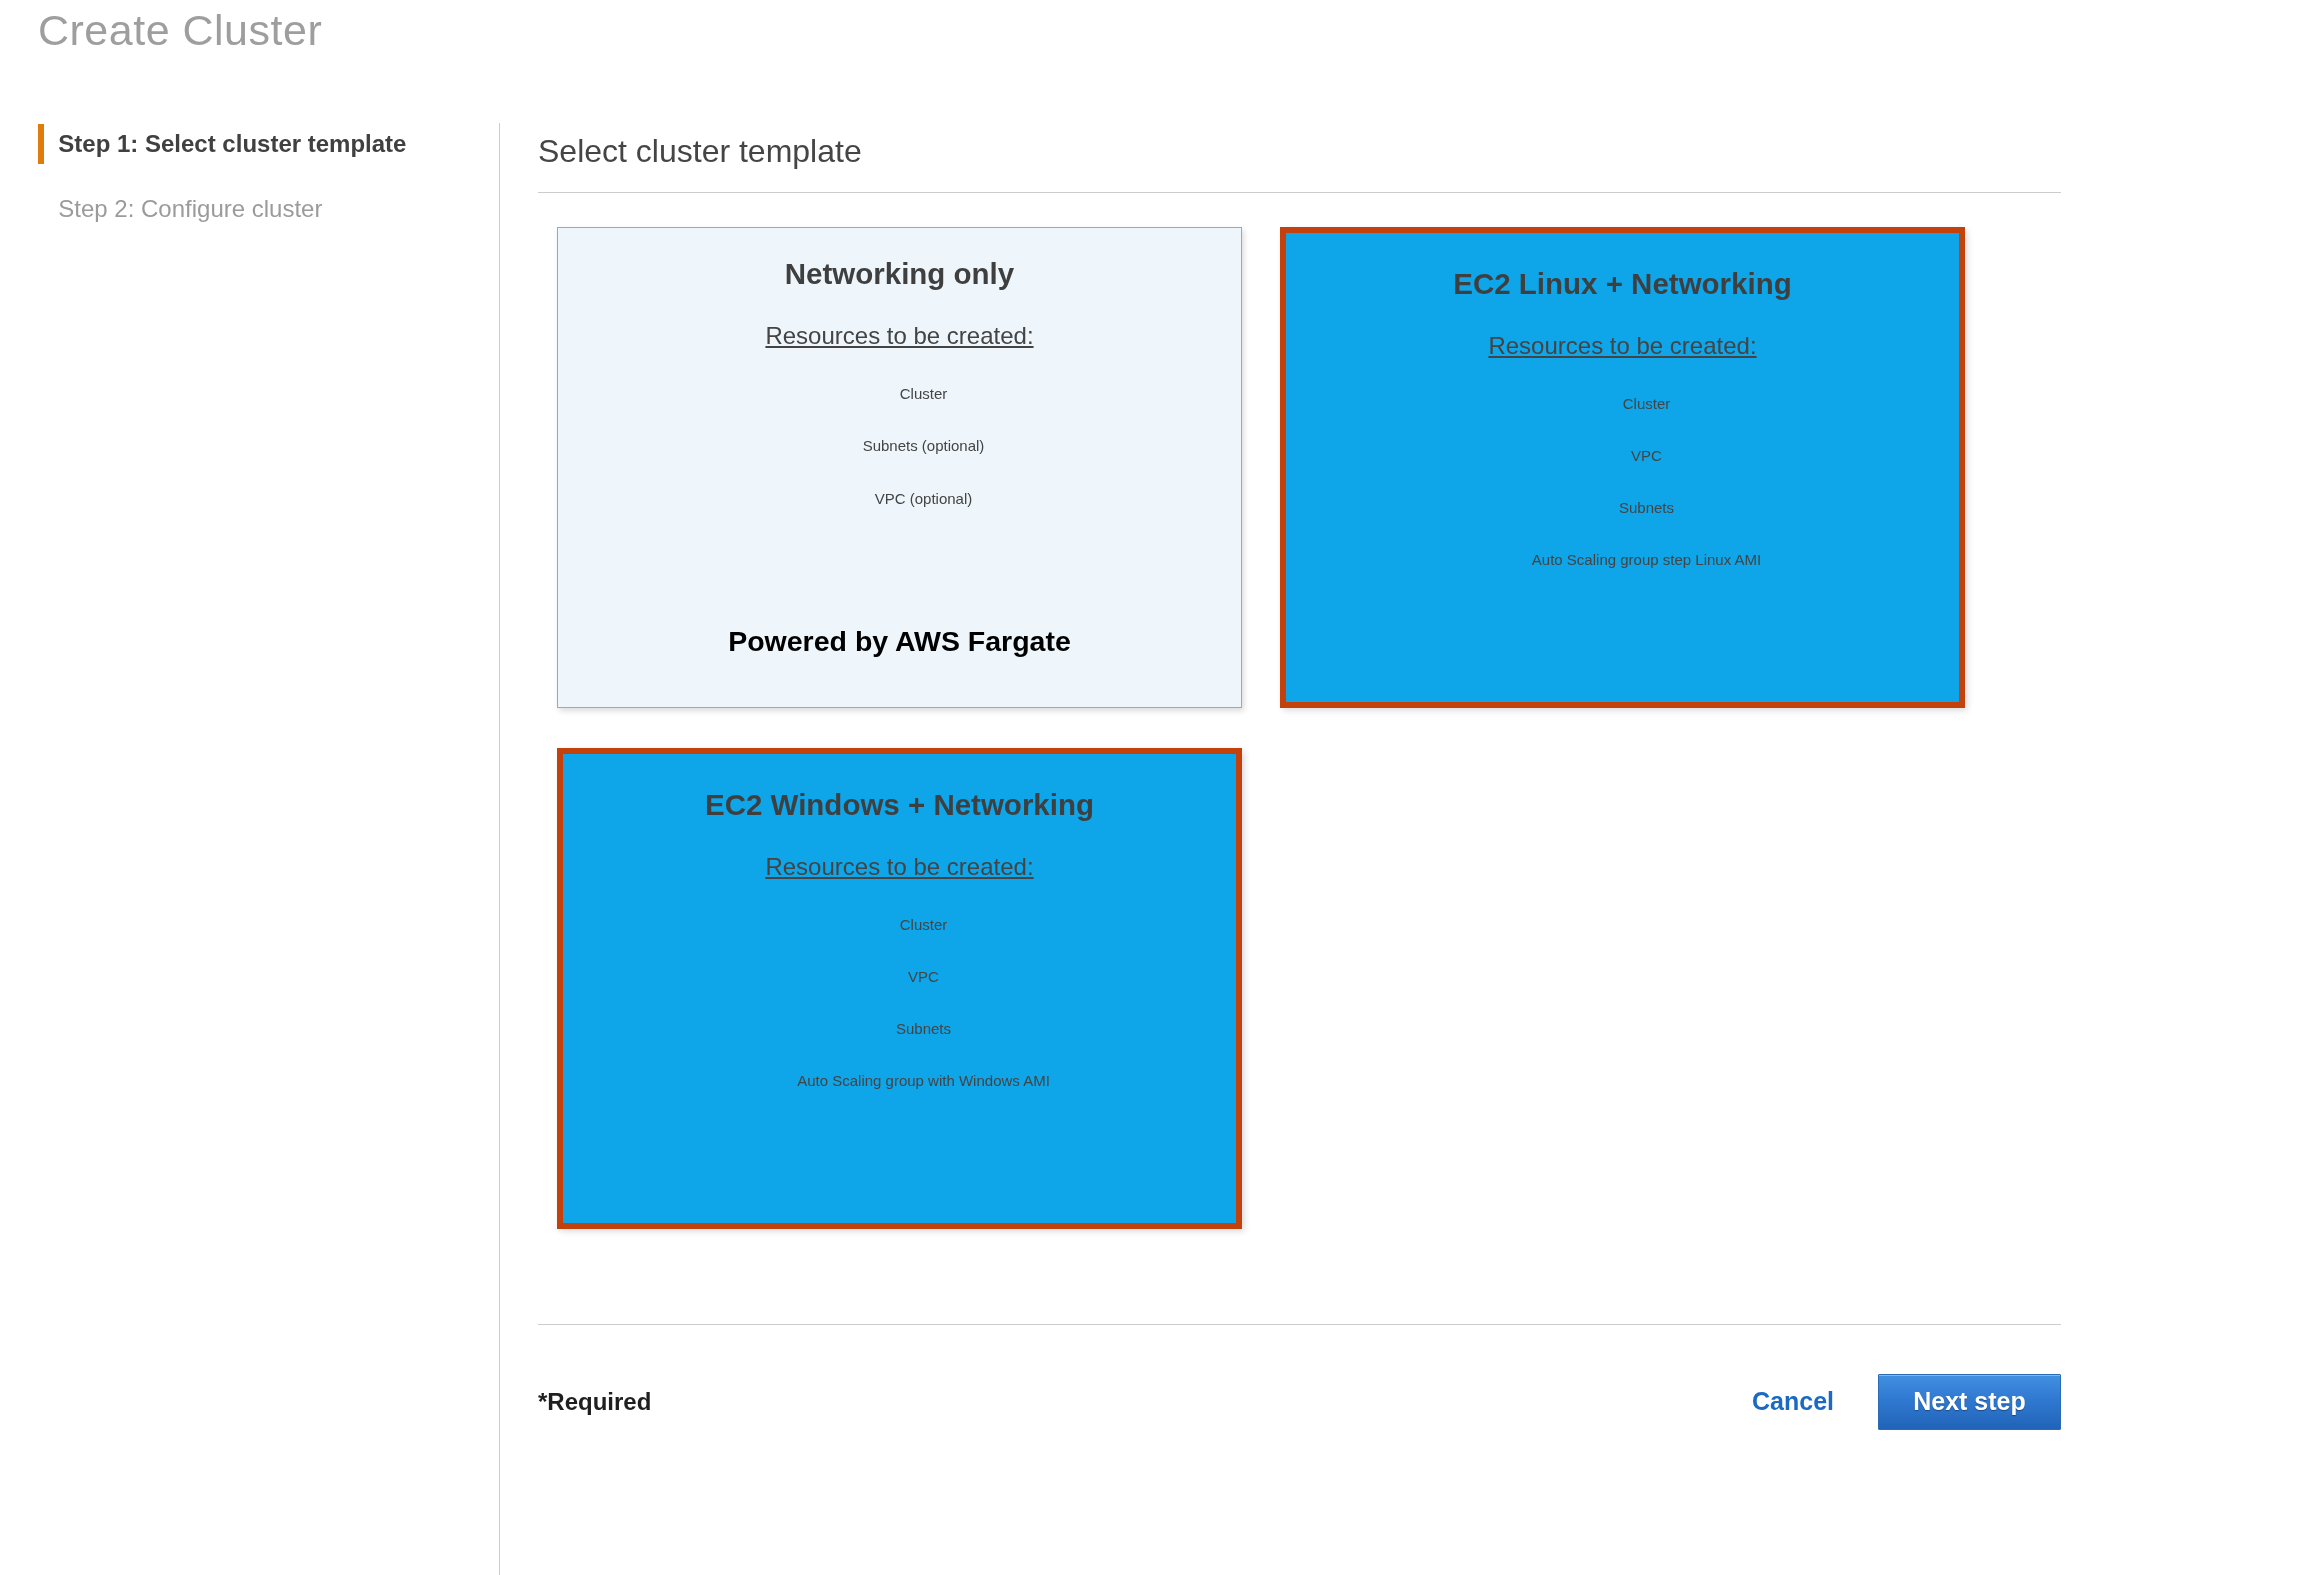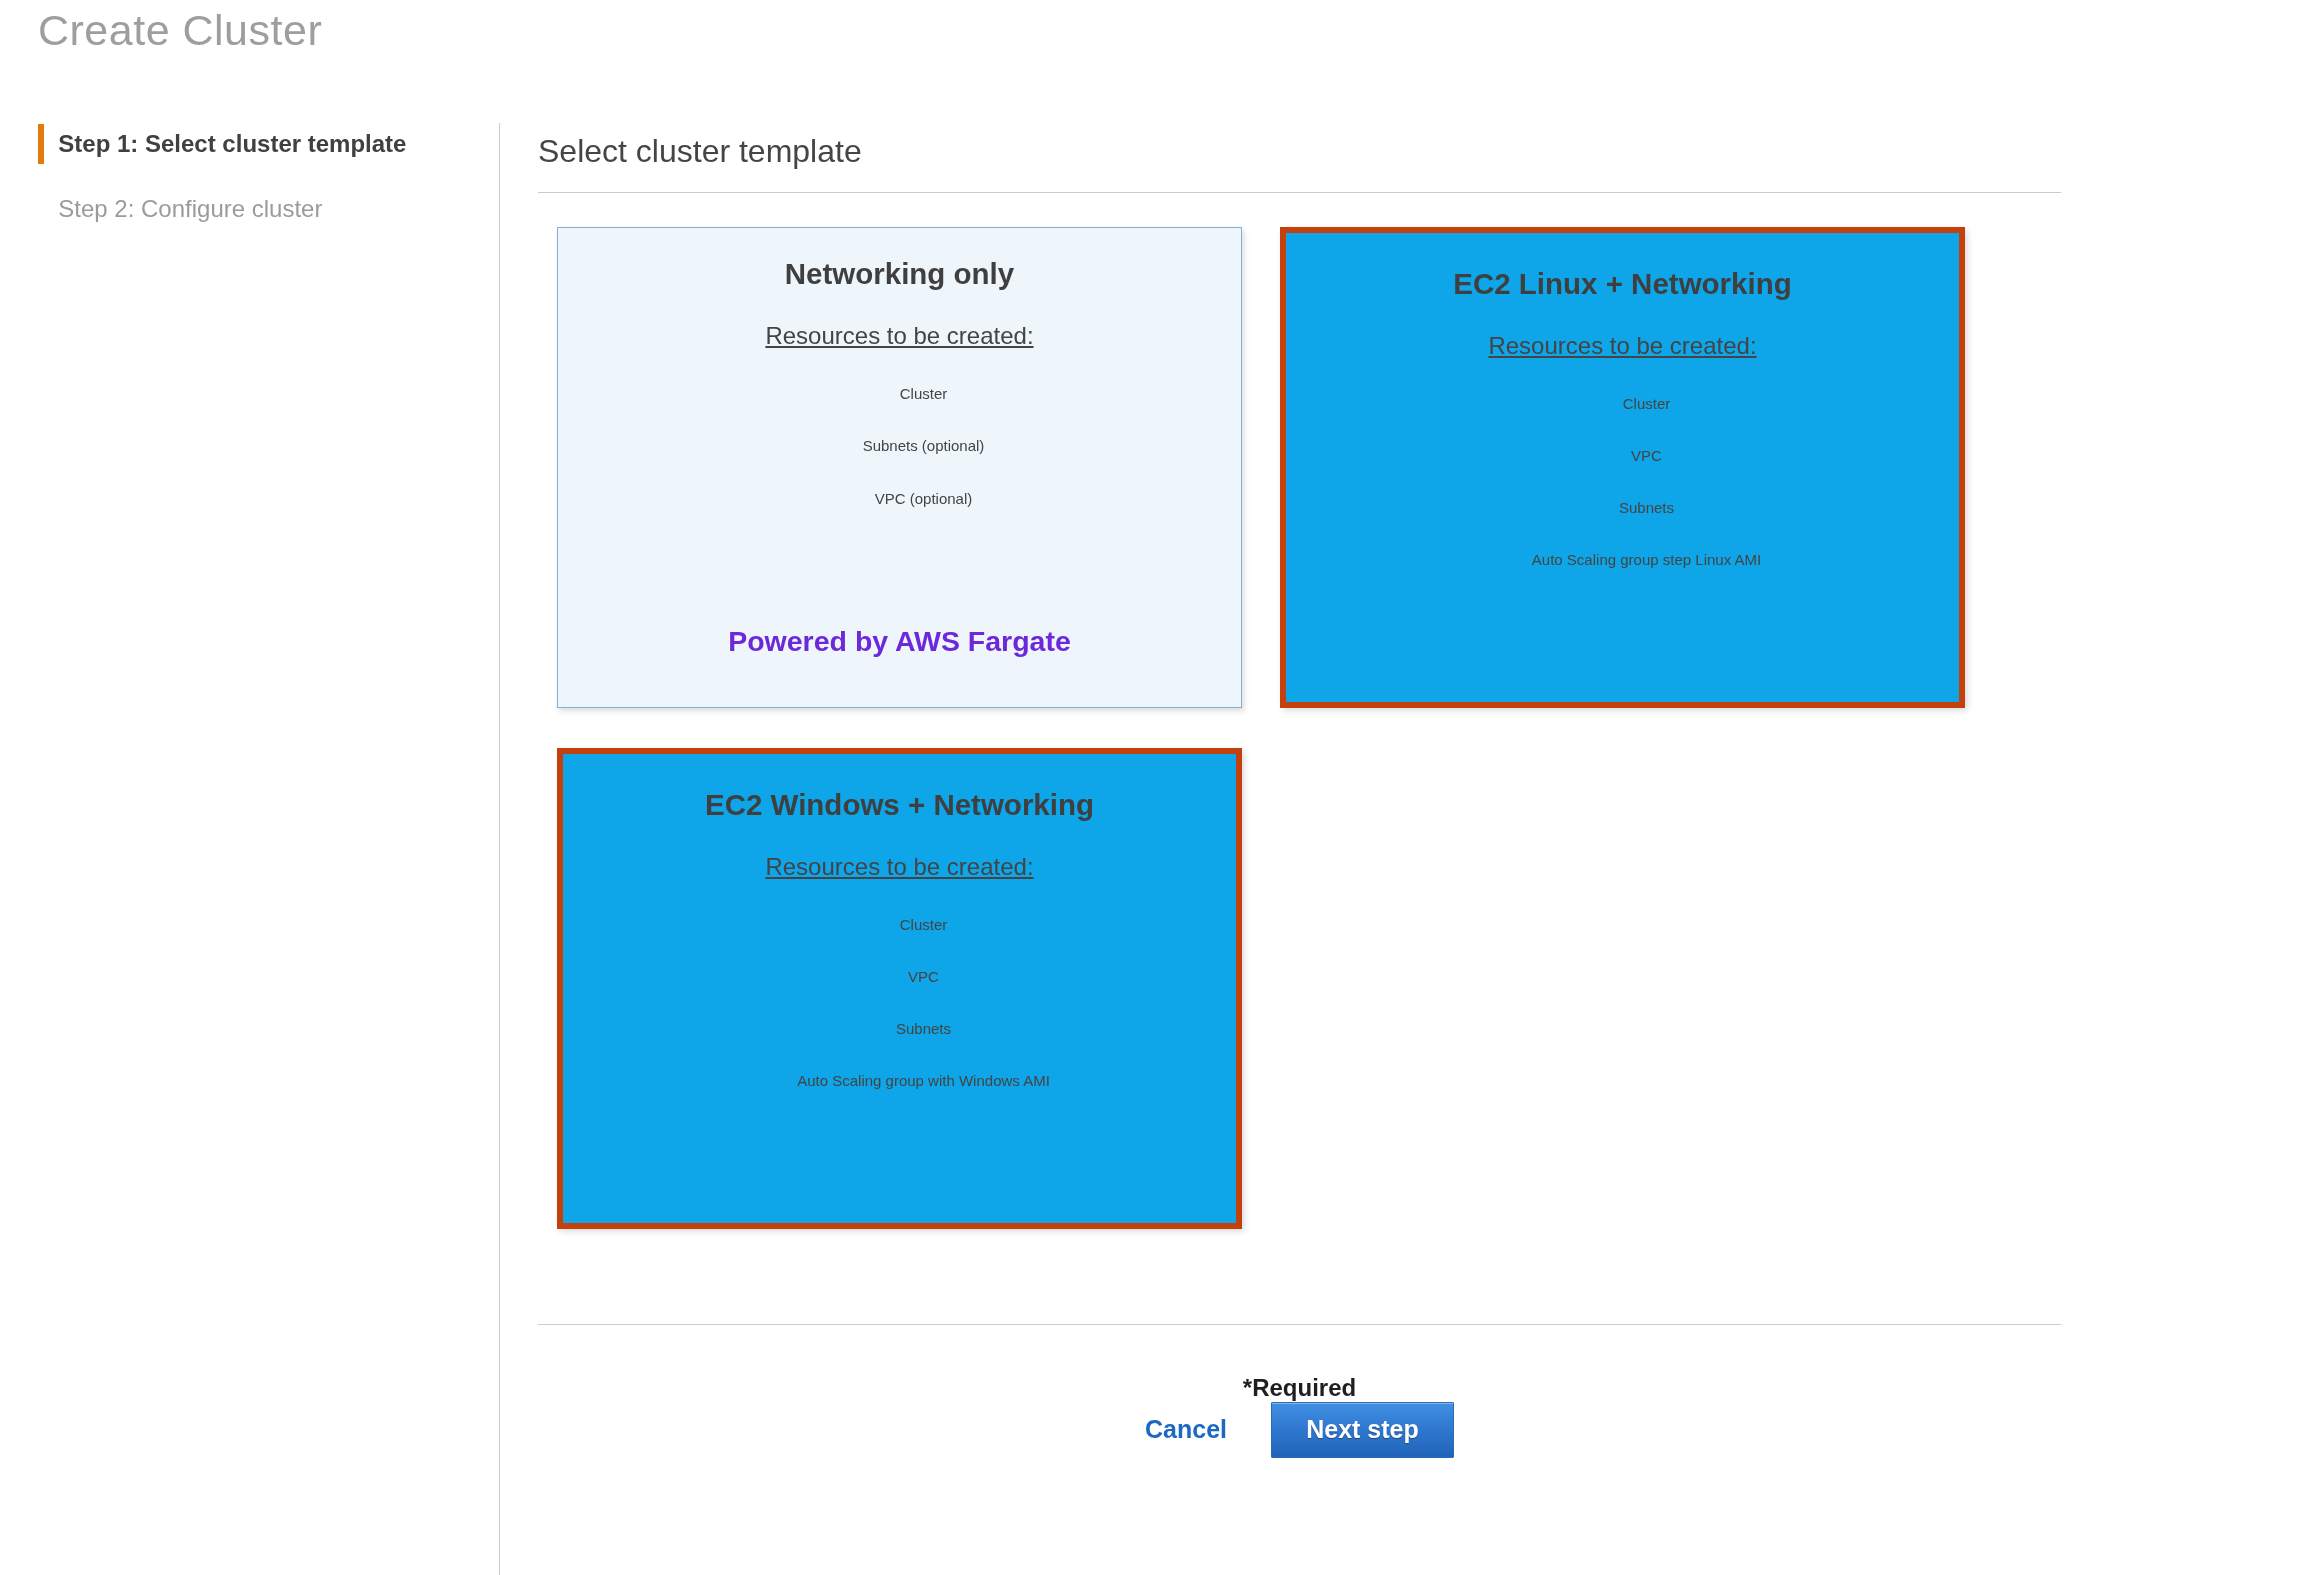--- a/index.html
+++ b/index.html
@@ -86,28 +86,28 @@
   }
   ul.card-list {
     list-style: none; margin: 0; padding: 0 0 0 48px;
     align-self: stretch; text-align: center;
   }
   ul.card-list li {
     margin-top: 35px; font-size: 15px; color: #444444; line-height: 1.15;
   }
   .card-footer {
     margin-top: auto; margin-bottom: 49px;
-    font-size: 28.5px; font-weight: 700; color: #6d28d9;
+    font-size: 28.5px; font-weight: 700; color: #000000;
   }
 
   
   hr.rule-bottom { margin-top: 95px; }
   .footer-row {
     margin-top: 49px;
-    display: flex; align-items: center; justify-content: space-between; flex-direction: column;
+    display: flex; align-items: center; justify-content: space-between;
   }
   .required-note { font-size: 24px; font-weight: 700; color: #1f1f1f; }
   .actions { display: flex; align-items: center; }
   .cancel-link {
     font-size: 25px; font-weight: 700; color: #1a69c4;
     text-decoration: none; margin-right: 44px; cursor: pointer;
   }
   .next-btn {
     font-family: "Liberation Sans", sans-serif;
     font-size: 25px; font-weight: 700; color: #ffffff;

